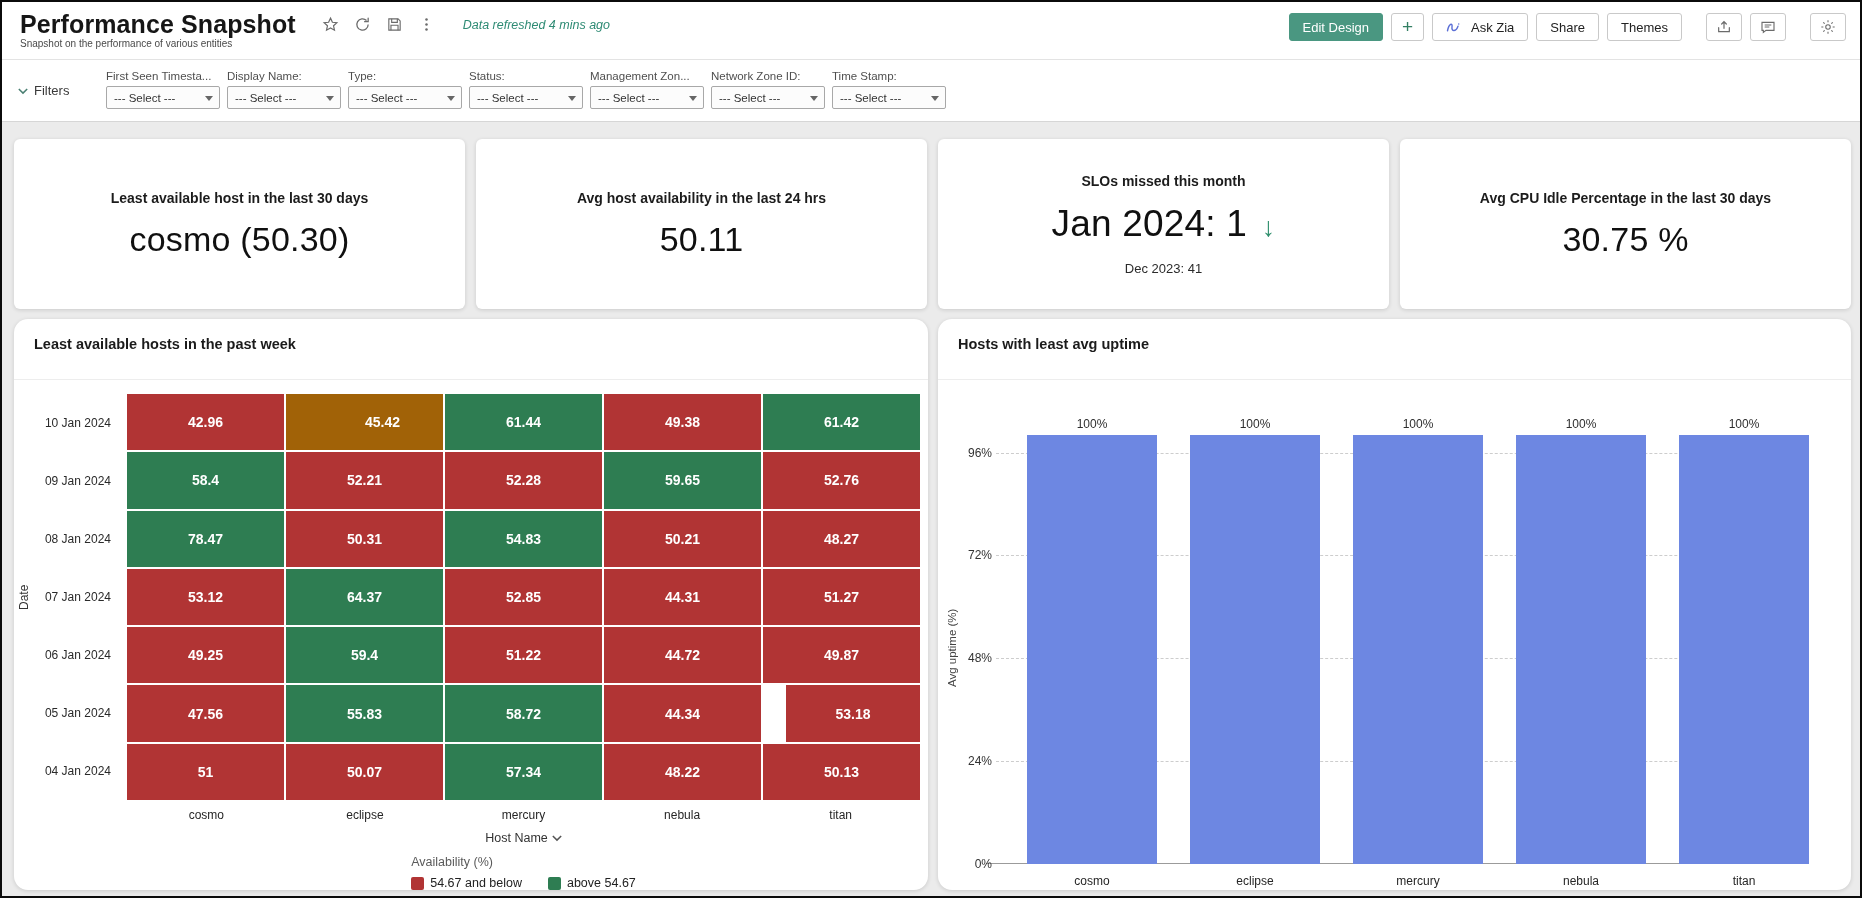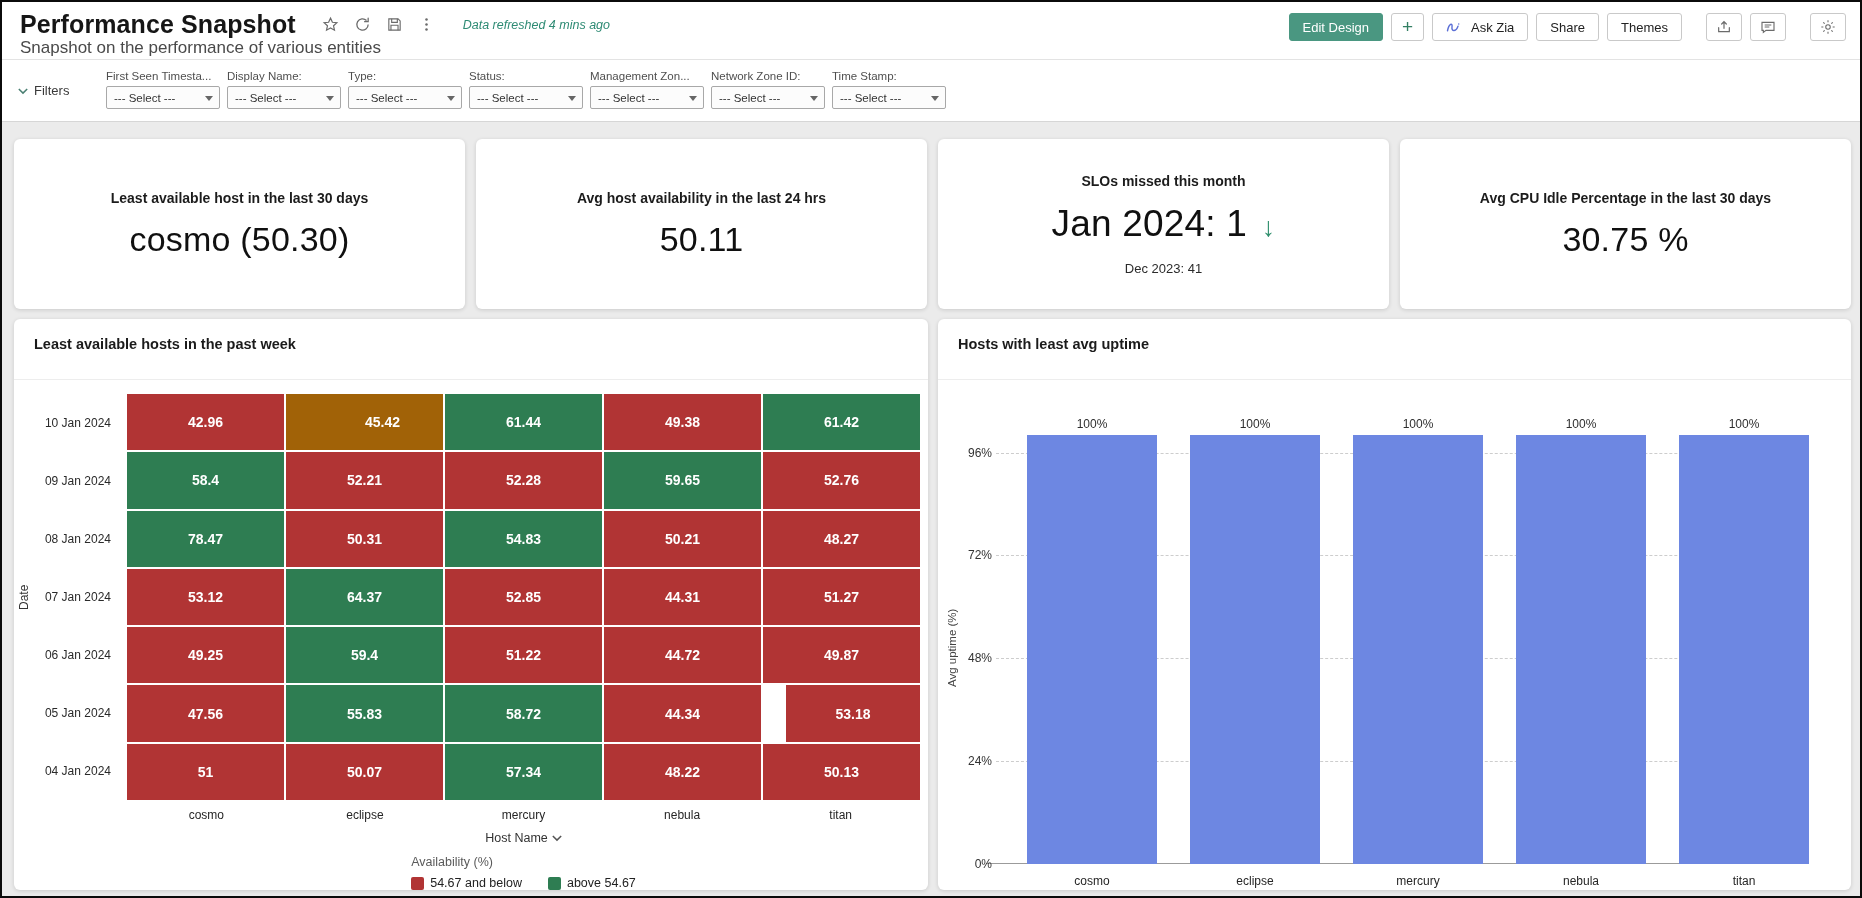--- a/index.html
+++ b/index.html
@@ -9,21 +9,21 @@
 
   
   .hdr { position:absolute; top:0; left:0; width:100%; height:58px; background:#fff;
          border-bottom:1px solid #e3e3e3; z-index:5; }
   .title-row { position:absolute; left:18px; top:8px; display:flex; align-items:center; }
   .page-title { font-size:25px; font-weight:700; color:#161616; letter-spacing:.1px; }
   .hdr-icons { display:flex; align-items:center; gap:15px; margin-left:26px; }
   .hicon { width:17px; height:17px; color:#6b6b6b; cursor:pointer; display:inline-flex; }
   .hicon svg { width:100%; height:100%; }
   .refresh-status { margin-left:28px; font-size:12.5px; font-style:italic; color:#2e8b74; }
-  .subtitle { position:absolute; left:18px; top:36px; font-size:17px; color:#4a4a4a; }
+  .subtitle { position:absolute; left:18px; top:36px; font-size:10px; color:#4a4a4a; }
 
   .hdr-right { position:absolute; right:14px; top:11px; display:flex; align-items:center; gap:8px; }
   .btn { height:28px; display:inline-flex; align-items:center; gap:7px; padding:0 13px;
          background:#fff; border:1px solid #c9c9c9; border-radius:3px; font-size:13px;
          color:#222; cursor:pointer; white-space:nowrap; }
   .btn-primary { background:#4a9781; border-color:#4a9781; color:#fff; font-weight:400; }
   .btn-plus { width:33px; justify-content:center; padding:0; font-size:19px; color:#337f63; font-weight:400; }
   .btn-icon { width:36px; justify-content:center; padding:0; color:#666; }
   .btn-icon svg { width:16px; height:16px; }
   .grp-space { width:8px; }
@@ -48,21 +48,21 @@
   .kpi-card { position:absolute; top:137px; width:451px; height:170px; background:#fff;
               border-radius:6px; box-shadow:0 1px 4px rgba(0,0,0,.14);
               display:flex; flex-direction:column; align-items:center; justify-content:center; }
   .kpi-title { font-size:14px; font-weight:700; color:#1c1c1c; margin-bottom:14px; }
   .kpi-value { font-size:34px; color:#101010; letter-spacing:.2px; }
   .kpi-value-lg { font-size:37px; }
   .kpi-trend { font-size:27px; color:#2f8f6d; margin-left:7px; }
   .kpi-sub { font-size:13px; color:#2b2b2b; margin-top:16px; }
 
   
-  .panel { position:absolute; top:317px; height:571px; background:#fff; border-radius:6px;
+  .panel { position:absolute; top:317px; height:571px; background:#fff; border-radius:14px;
            box-shadow:0 1px 4px rgba(0,0,0,.14); }
   .panel-title { position:absolute; left:20px; top:17px; font-size:14.5px; font-weight:700; color:#1b1b1b; }
   .panel-divider { position:absolute; left:0; top:60px; width:100%; height:1px; background:#ededed; }
 
   
   #hm-grid { position:absolute; left:113px; top:75px; width:793px; height:406px;
              display:grid; grid-template-columns:repeat(5,1fr); grid-template-rows:repeat(7,1fr);
              gap:2px; background:#fff; }
   .hm-cell { display:flex; align-items:center; justify-content:center; color:#fff;
              font-size:14px; font-weight:600; cursor:pointer; }

